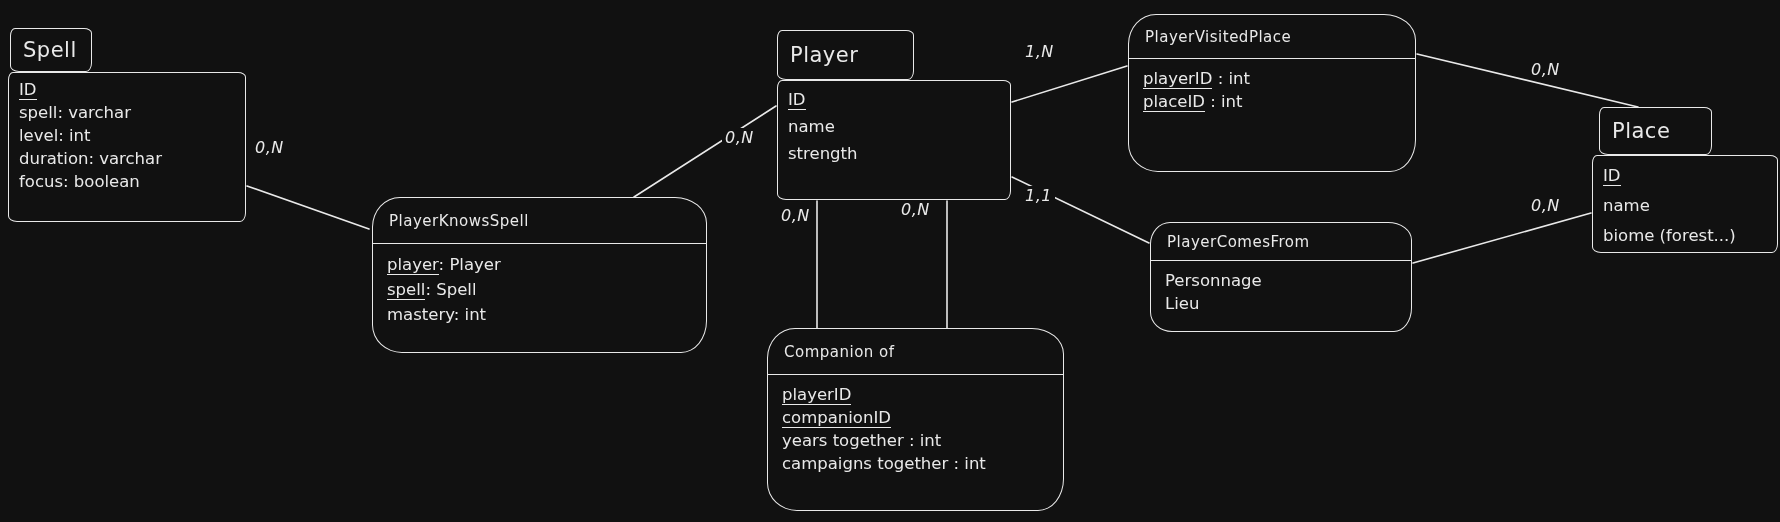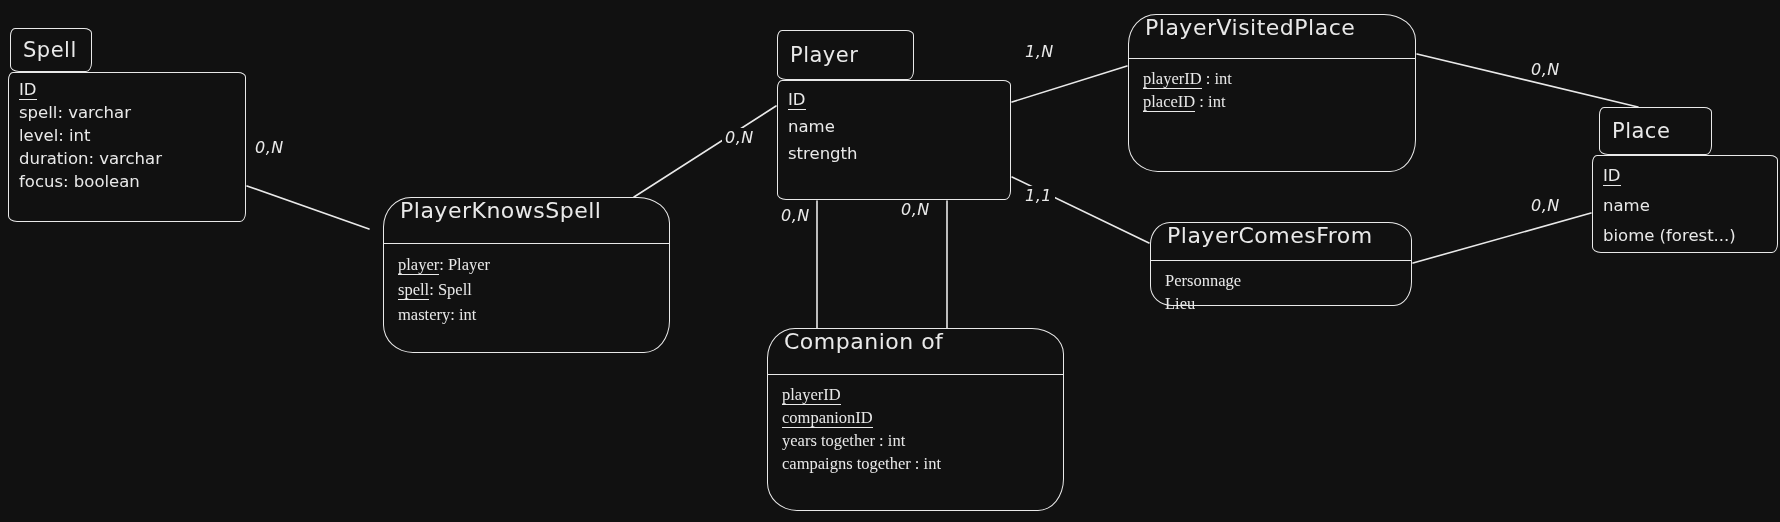--- a/index.html
+++ b/index.html
@@ -7,22 +7,22 @@
   html,body { margin:0; padding:0; background:var(--bg); }
   body { font-family:"DejaVu Sans", sans-serif; }
   .canvas { position:relative; width:1780px; height:522px; background:var(--bg); color:var(--ink); overflow:hidden; }
   .edges { position:absolute; left:0; top:0; width:1780px; height:522px; z-index:1; }
   .edges line { stroke:var(--ink); stroke-width:1.6; stroke-linecap:round; }
   .box { position:absolute; border:1.6px solid var(--ink); background:var(--bg); z-index:2; }
   .rect { border-radius:5px 8px 6px 9px / 8px 5px 9px 6px; }
   .tab { display:flex; align-items:center; padding-left:12px; font-size:21px; letter-spacing:.5px; }
   .ebody { padding:5px 10px 0 10px; font-size:16.5px; }
   .rel { border-radius:28px 32px 26px 30px / 30px 26px 32px 28px; }
-  .rtitle { display:flex; padding-left:16px; font-size:22px; letter-spacing:.5px; border-bottom:1.6px solid var(--ink); }
-  .rbody { padding:8px 14px 0 14px; font-size:16.5px;font-family:Liberation Serif, serif; }
+  .rtitle { display:flex; align-items:center; padding-left:16px; font-size:15px; letter-spacing:.5px; border-bottom:1.6px solid var(--ink); }
+  .rbody { padding:8px 14px 0 14px; font-size:16.5px; }
   .row { white-space:nowrap; }
   .lh23 .row { line-height:23px; }
   .lh24 .row { line-height:25px; }
   .lh27 .row { line-height:27px; }
   .lh30 .row { line-height:30px; }
   .u { border-bottom:1.5px solid var(--ink); }
   .u:empty { border-bottom:none; }
   .card { position:absolute; z-index:3; font-size:16px; font-style:italic; letter-spacing:.5px; background:var(--bg); padding:0 3px; }
 </style>
 </head>
@@ -63,42 +63,42 @@
 
   <div class="box rect ebody lh30" style="left:1592px;top:155px;width:186px;height:98px">
     <div class="row"><span class="u">ID</span><span></span></div>
     <div class="row"><span class="u"></span><span>name</span></div>
     <div class="row"><span class="u"></span><span>biome (forest...)</span></div>
   </div>
   <div class="box rect tab" style="left:1599px;top:107px;width:113px;height:48px">
     <span>Place</span>
   </div>
 
-  <div class="box rel" style="left:383px;top:197px;width:287px;height:156px">
+  <div class="box rel" style="left:372px;top:197px;width:335px;height:156px">
     <div class="rtitle" style="height:46px">
         <span>PlayerKnowsSpell</span>
       </div>
     <div class="rbody lh24">
       <div class="row"><span class="u">player</span><span>: Player</span></div>
       <div class="row"><span class="u">spell</span><span>: Spell</span></div>
       <div class="row"><span class="u"></span><span>mastery: int</span></div>
     </div>
   </div>
 
   <div class="box rel" style="left:1128px;top:14px;width:288px;height:158px">
     <div class="rtitle" style="height:44px">
         <span>PlayerVisitedPlace</span>
       </div>
     <div class="rbody lh23">
       <div class="row"><span class="u">playerID</span><span> : int</span></div>
       <div class="row"><span class="u">placeID</span><span> : int</span></div>
     </div>
   </div>
 
-  <div class="box rel" style="left:1150px;top:222px;width:262px;height:84px;border-radius:20px 24px 18px 22px / 22px 18px 24px 20px">
+  <div class="box rel" style="left:1150px;top:222px;width:262px;height:110px;border-radius:20px 24px 18px 22px / 22px 18px 24px 20px">
     <div class="rtitle" style="height:38px">
         <span>PlayerComesFrom</span>
       </div>
     <div class="rbody lh23">
       <div class="row"><span class="u"></span><span>Personnage</span></div>
       <div class="row"><span class="u"></span><span>Lieu</span></div>
     </div>
   </div>
 
   <div class="box rel" style="left:767px;top:328px;width:297px;height:183px">

